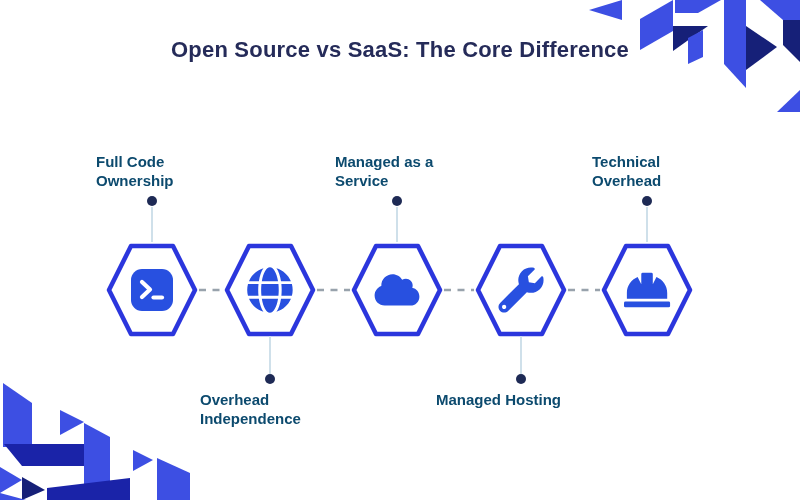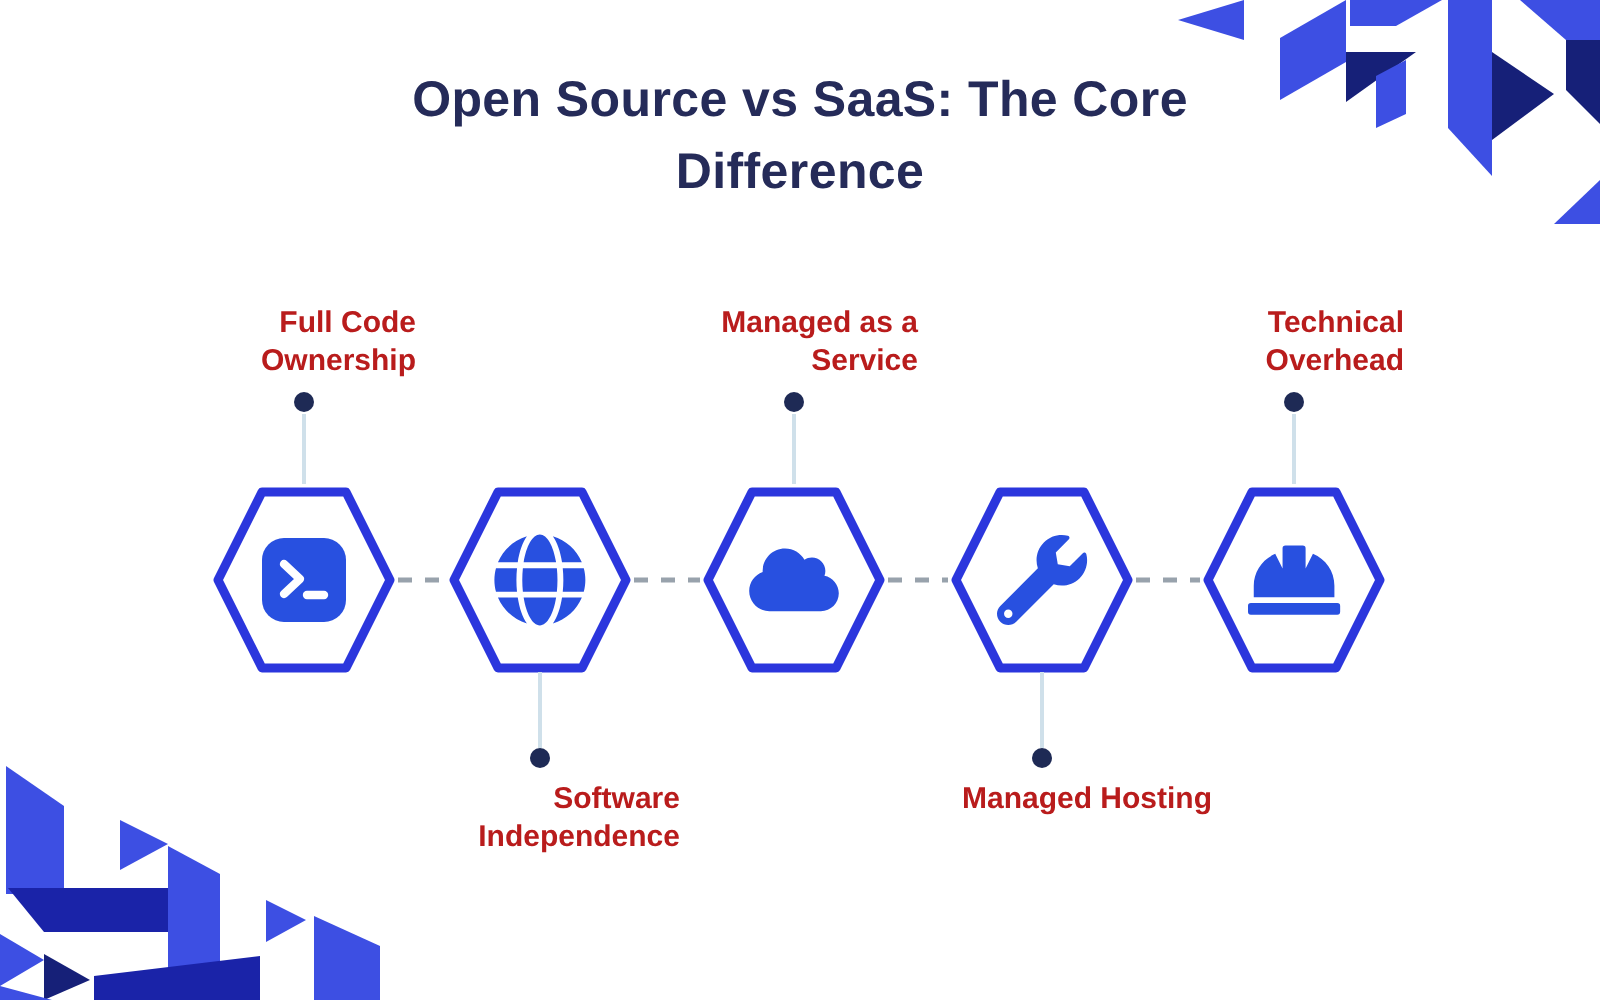--- a/index.html
+++ b/index.html
@@ -5,27 +5,27 @@
   html,body{margin:0;padding:0;background:#e8e8e8;}
   .stage{
     position:relative;width:800px;height:500px;background:#ffffff;
     overflow:hidden;font-family:"Liberation Sans", sans-serif;
   }
   .deco{position:absolute;pointer-events:none;}
   .deco-tr{top:0;right:0;}
   .deco-bl{bottom:0;left:0;}
   .title{
     position:absolute;top:32px;left:150px;width:500px;margin:0;
-    font-size:25px;line-height:36px;font-weight:700;color:#252B59;
+    font-size:22px;line-height:36px;font-weight:700;color:#252B59;
     text-align:center;letter-spacing:.2px;
   }
   .connectors{position:absolute;left:0;top:0;}
   .node-label{
     position:absolute;font-size:15px;line-height:19px;font-weight:700;
-    color:#b91c1c;text-align:right;
+    color:#0c4a6e;text-align:left;
   }
   .lbl-top{display:flex;align-items:flex-end;justify-content:center;height:44px;top:146px;}
   .lbl-bottom{top:390px;}
   .dot{
     position:absolute;width:10px;height:10px;border-radius:50%;
     background:#1E2A55;
   }
   .vline{
     position:absolute;width:2.5px;background:#CFE0EA;
   }
@@ -86,21 +86,21 @@
   </svg>
 
   <svg class="hex" style="left:224px;" width="92" height="96" viewBox="0 0 92 96">
     <polygon points="3,48 25,4 67,4 89,48 67,92 25,92" fill="#ffffff" stroke="#2B36DD" stroke-width="4.5" stroke-linejoin="round"></polygon>
     <g transform="translate(23.2,24.5) scale(0.0917)">
       <path fill="#2850E0" d="M336.5 160C322 70.7 287.8 8 248 8s-74 62.7-88.5 152h177zM152 256c0 22.2 1.2 43.5 3.3 64h185.3c2.1-20.5 3.3-41.8 3.3-64s-1.2-43.5-3.3-64H155.3c-2.1 20.5-3.3 41.8-3.3 64zm324.7-96c-28.6-67.9-86.5-120.4-158-141.6 24.4 33.8 41.2 84.7 50 141.6h108zM177.2 18.4C105.8 39.6 47.8 92.1 19.3 160h108c8.7-56.9 25.5-107.8 49.9-141.6zM487.4 192H372.7c2.1 21 3.3 42.5 3.3 64s-1.2 43-3.3 64h114.6c5.5-20.5 8.6-41.8 8.6-64s-3.1-43.5-8.5-64zM120 256c0-21.5 1.2-43 3.3-64H8.6C3.2 212.5 0 233.8 0 256s3.2 43.5 8.6 64h114.6c-2-21-3.2-42.5-3.2-64zm39.5 96c14.5 89.3 48.7 152 88.5 152s74-62.7 88.5-152h-177zm159.3 141.6c71.4-21.2 129.4-73.7 158-141.6h-108c-8.8 56.9-25.6 107.8-50 141.6zM19.3 352c28.6 67.9 86.5 120.4 158 141.6-24.4-33.8-41.2-84.7-50-141.6h-108z"></path>
     </g>
   </svg>
   <div class="vline" style="left:268.7px;top:336px;height:38px;"></div>
   <div class="dot" style="left:265px;top:374px;"></div>
-  <div class="node-label lbl-bottom" style="left:200px;width:140px;">Software Independence</div>
+  <div class="node-label lbl-bottom" style="left:200px;width:140px;">Overhead Independence</div>
 
   <div class="node-label lbl-top" style="left:335px;width:124px;">Managed as a Service</div>
   <div class="dot" style="left:392px;top:196px;"></div>
   <div class="vline" style="left:395.7px;top:207px;height:35px;"></div>
   <svg class="hex" style="left:351px;" width="92" height="96" viewBox="0 0 92 96">
     <polygon points="3,48 25,4 67,4 89,48 67,92 25,92" fill="#ffffff" stroke="#2B36DD" stroke-width="4.5" stroke-linejoin="round"></polygon>
     <g transform="translate(23.6,30) scale(0.07)">
       <path fill="#2850E0" d="M537.6 226.6c4.1-10.7 6.4-22.4 6.4-34.6 0-53-43-96-96-96-19.7 0-38.1 6-53.3 16.2C367 64.2 315.3 32 256 32c-88.4 0-160 71.6-160 160 0 2.7.1 5.4.2 8.1C40.2 219.8 0 273.2 0 336c0 79.5 64.5 144 144 144h368c70.7 0 128-57.3 128-128 0-61.9-44-113.6-102.4-125.4z"></path>
     </g>
   </svg>

